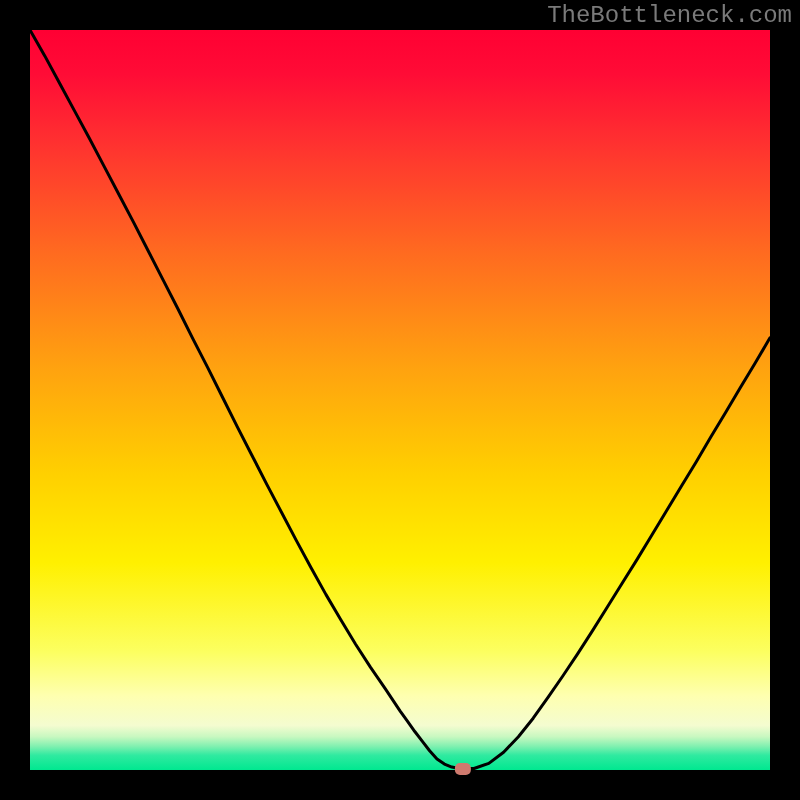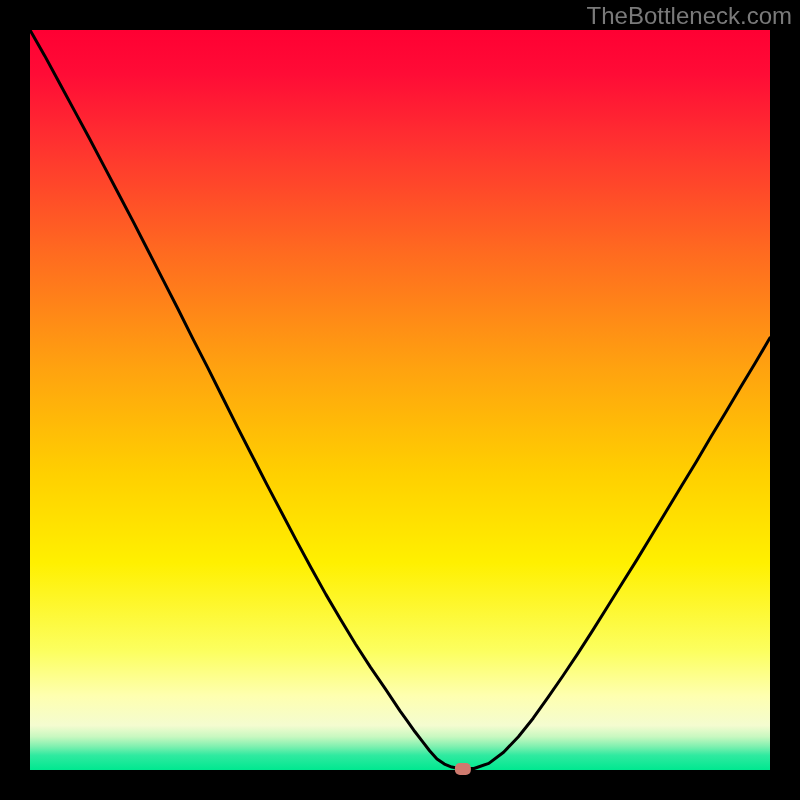--- a/index.html
+++ b/index.html
@@ -9,21 +9,21 @@
   }
   .container {
     width: 800px;
     height: 800px;
     position: relative;
   }
   .watermark {
     position: absolute;
     top: 2px;
     right: 8px;
-    font-family: Liberation Sans, sans-serif;
+    font-family: Liberation Mono, monospace;
     font-size: 24px;
     color: #7a7a7a;
     font-weight: 400;
     z-index: 10;
   }
   svg {
     display: block;
   }
 </style>
 </head>

